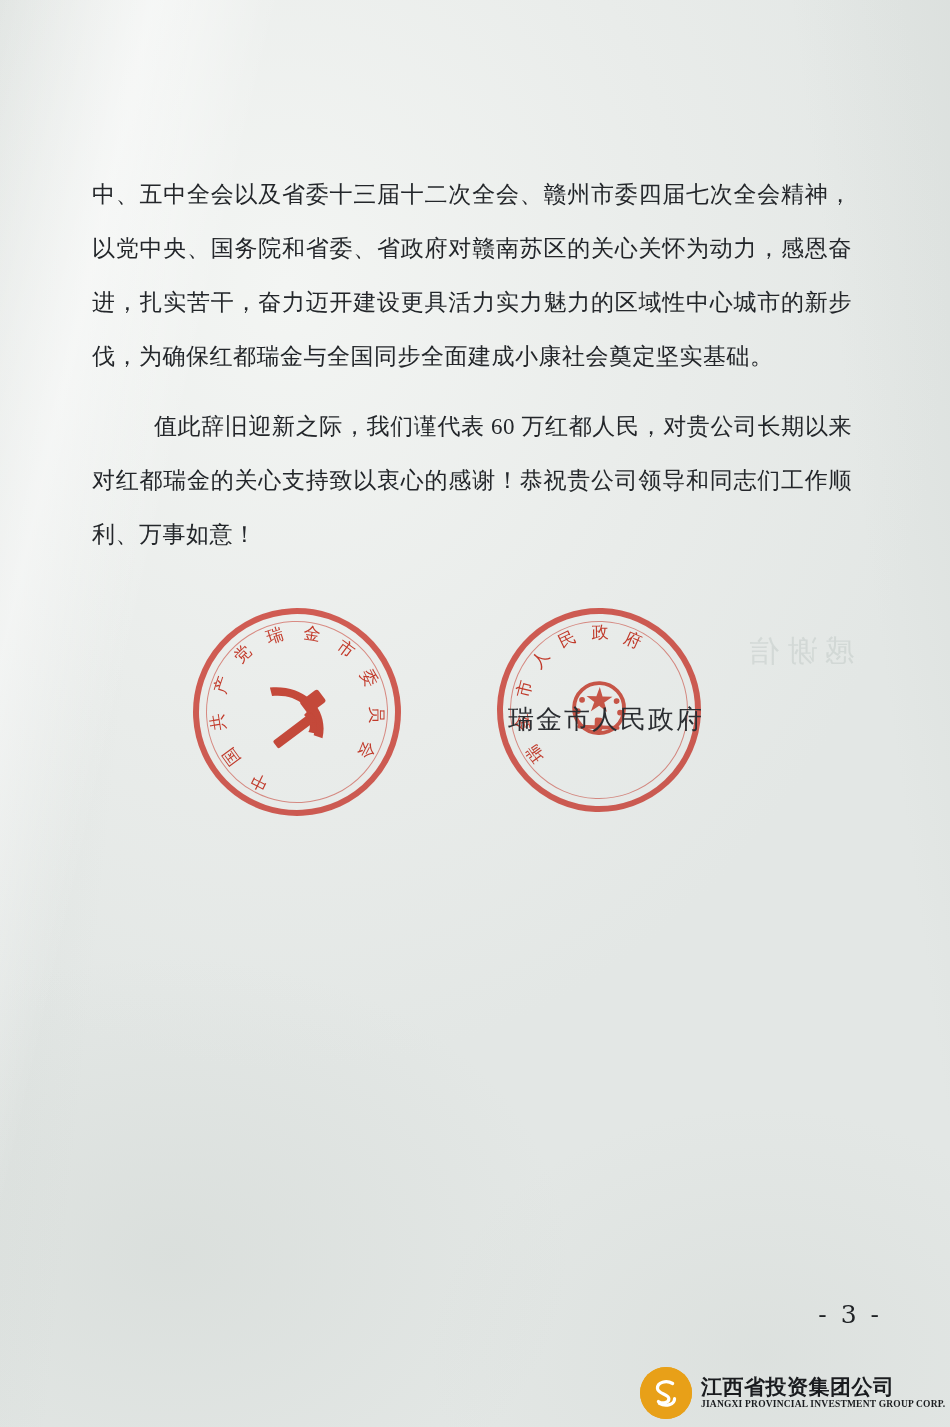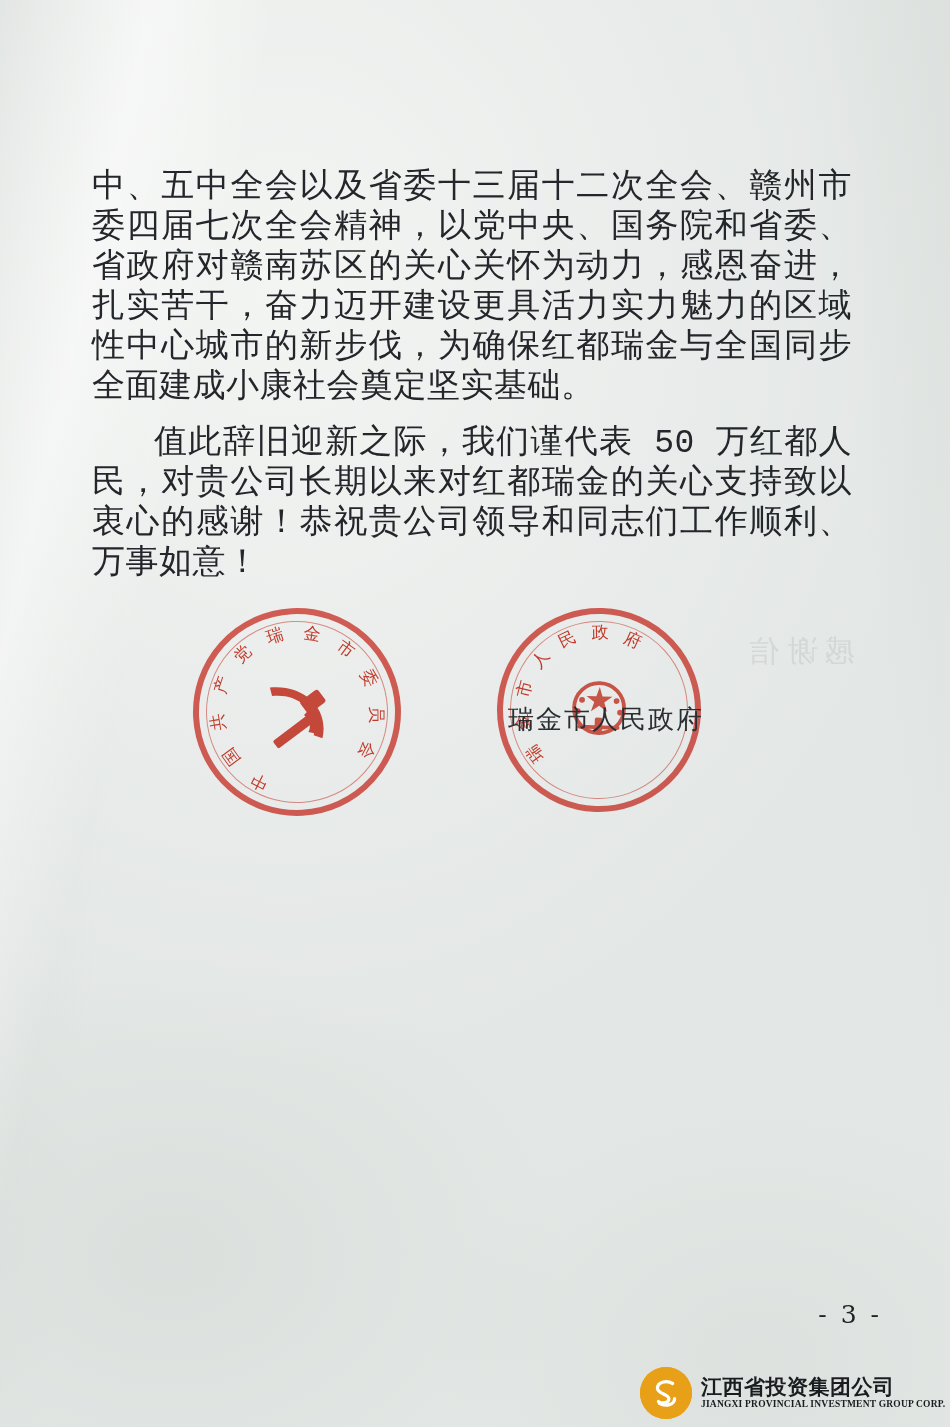--- a/index.html
+++ b/index.html
@@ -54,23 +54,23 @@
   }
 
   
   #content {
     position: absolute;
     left: 92px;
     top: 168px;
     width: 760px;
   }
   .para {
-    font-family: Liberation Mono, monospace;
-    font-size: 33px;
-    line-height: 40px;
+    font-family: Liberation Serif, serif;
+    font-size: 23px;
+    line-height: 54px;
     color: #23262a;
     text-align: justify;
     text-justify: inter-ideograph;
     letter-spacing: 0.5px;
     margin: 0 0 6px 0;
   }
   .para.indent { text-indent: 62px; margin-top: 16px; }
 
   
   .seal {
@@ -204,21 +204,21 @@
 </style>
 </head>
 <body>
 
 <div id="page">
 
   <div id="ghost">感谢信</div>
 
   <div id="content">
     <p class="para">中、五中全会以及省委十三届十二次全会、赣州市委四届七次全会精神，以党中央、国务院和省委、省政府对赣南苏区的关心关怀为动力，感恩奋进，扎实苦干，奋力迈开建设更具活力实力魅力的区域性中心城市的新步伐，为确保红都瑞金与全国同步全面建成小康社会奠定坚实基础。</p>
-    <p class="para indent">值此辞旧迎新之际，我们谨代表 50 万红都人民，对贵公司长期以来对红都瑞金的关心支持致以衷心的感谢！恭祝贵公司领导和同志们工作顺利、万事如意！</p>
+    <p class="para indent">值此辞旧迎新之际，我们谨代表 60 万红都人民，对贵公司长期以来对红都瑞金的关心支持致以衷心的感谢！恭祝贵公司领导和同志们工作顺利、万事如意！</p>
   </div>
 
   <div class="seal" id="seal-party">
     <div class="seal-ring"></div>
     <div class="seal-arc-text" id="arc-party">
         <span style="transform: rotate(-150deg) translate(0px, -82px) rotate(0deg) translate(-6px, -9px);">中</span>
         <span style="transform: rotate(-123deg) translate(0px, -82px) rotate(0deg) translate(-6px, -9px);">国</span>
         <span style="transform: rotate(-96deg) translate(0px, -82px) rotate(0deg) translate(-6px, -9px);">共</span>
         <span style="transform: rotate(-69deg) translate(0px, -82px) rotate(0deg) translate(-6px, -9px);">产</span>
         <span style="transform: rotate(-42deg) translate(0px, -82px) rotate(0deg) translate(-6px, -9px);">党</span>

